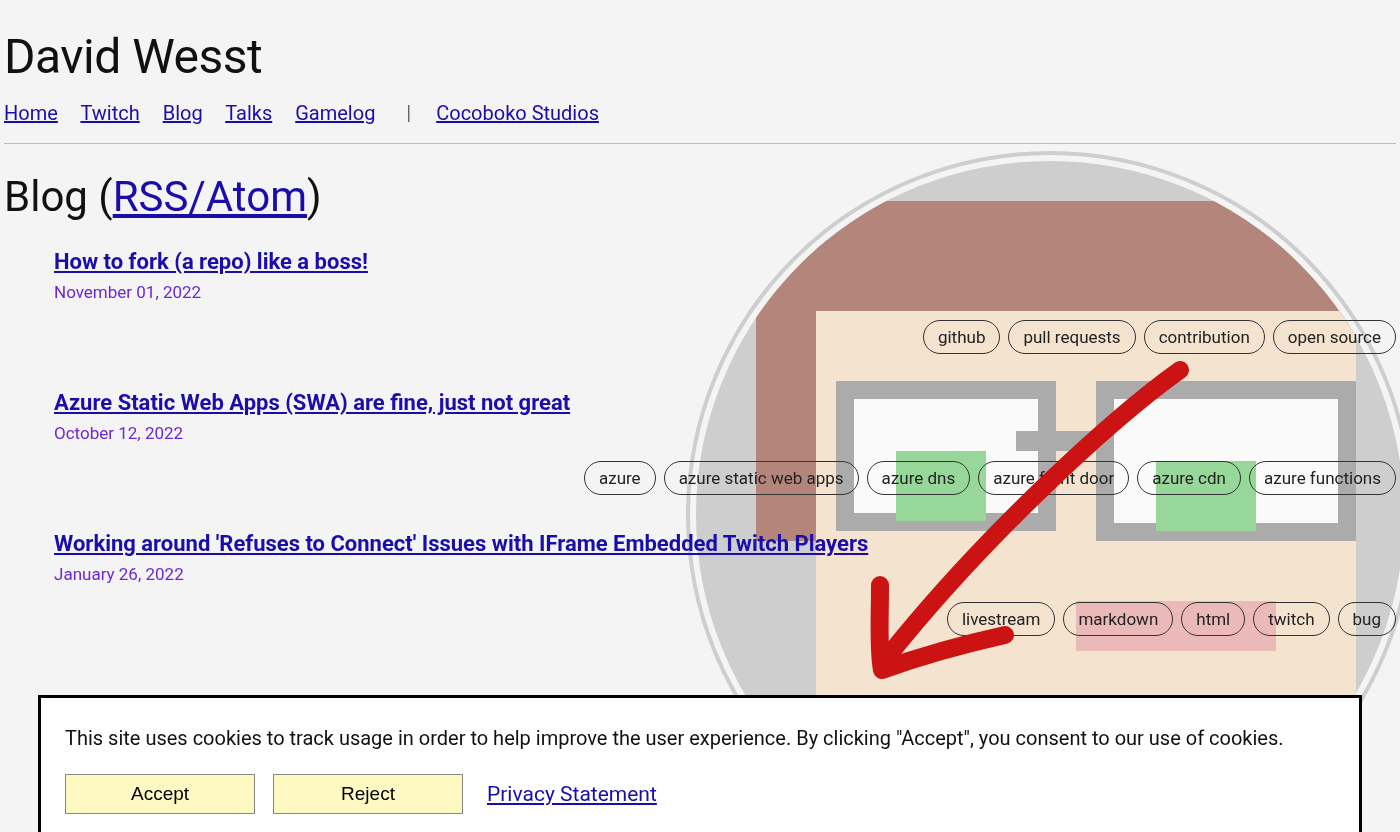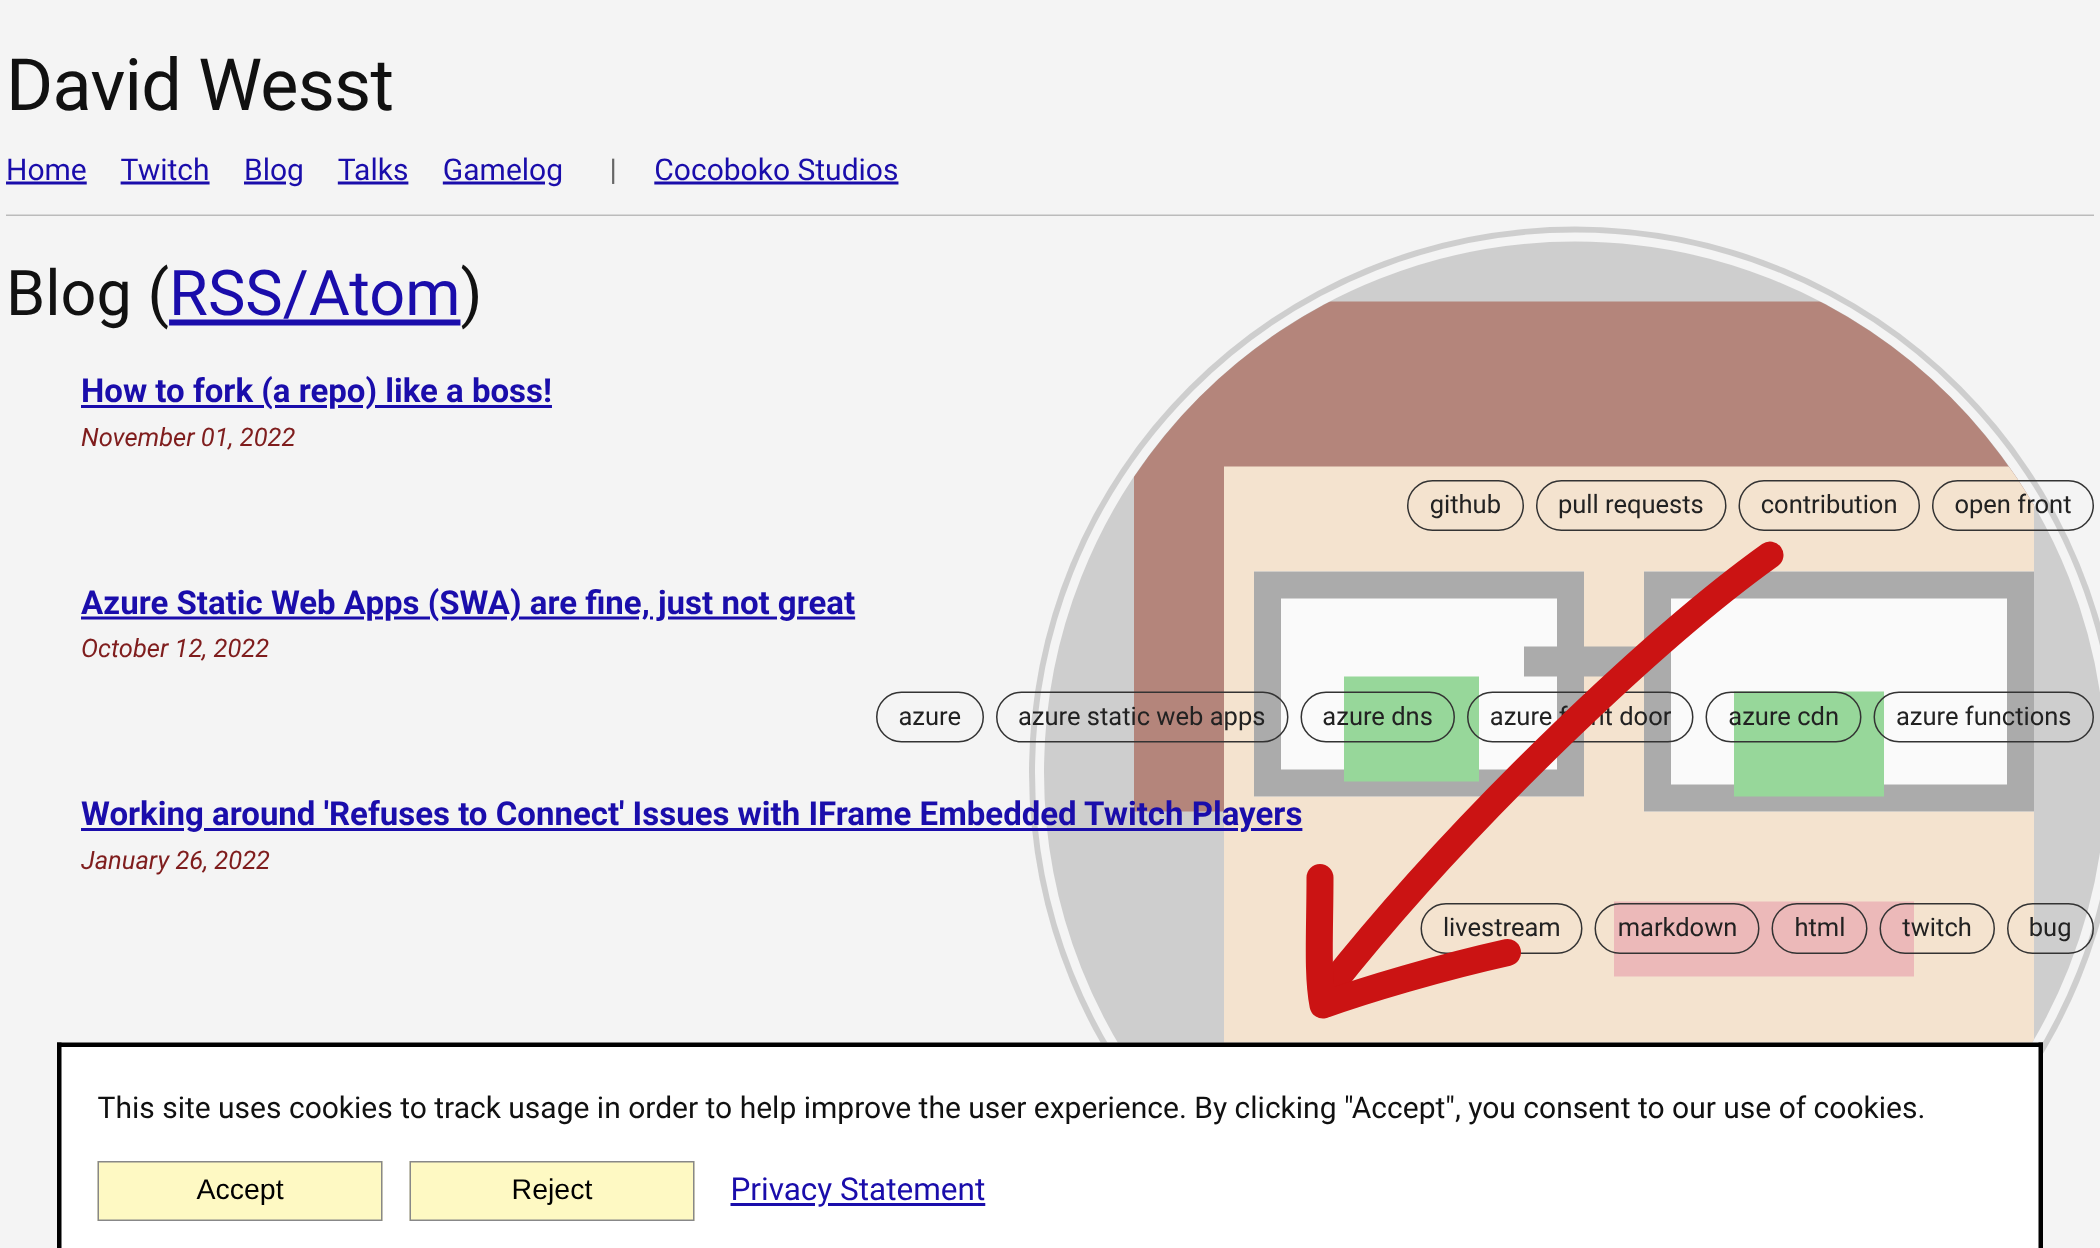--- a/index.html
+++ b/index.html
@@ -104,24 +104,23 @@
   }
   .post-title {
     font-size: 22px;
     margin: 0 0 8px 0;
   }
   .post-title a {
     color: #1a0dab;
     text-decoration: underline;
   }
   .post-date {
-    font-style: italic;
     font-size: 17px;
     margin: 0 0 18px 0;
-    color: #7f1d1d;
+    color: #6d28d9;
   }
   .tags {
     display: flex;
     flex-wrap: wrap;
     gap: 8px;
     justify-content: flex-end;
   }
   .tag {
     border: 1px solid #333;
     border-radius: 18px;
@@ -210,21 +209,21 @@
   </h2>
 
   <div class="posts" id="posts">
       <article class="post">
         <h3 class="post-title"><a href="#">How to fork (a repo) like a boss!</a></h3>
         <p class="post-date">November 01, 2022</p>
         <div class="tags">
           <span class="tag">github</span>
           <span class="tag">pull requests</span>
           <span class="tag">contribution</span>
-          <span class="tag">open front</span>
+          <span class="tag">open source</span>
         </div>
       </article>
       <article class="post">
         <h3 class="post-title"><a href="#">Azure Static Web Apps (SWA) are fine, just not great</a></h3>
         <p class="post-date">October 12, 2022</p>
         <div class="tags">
           <span class="tag">azure</span>
           <span class="tag">azure static web apps</span>
           <span class="tag">azure dns</span>
           <span class="tag">azure front door</span>

